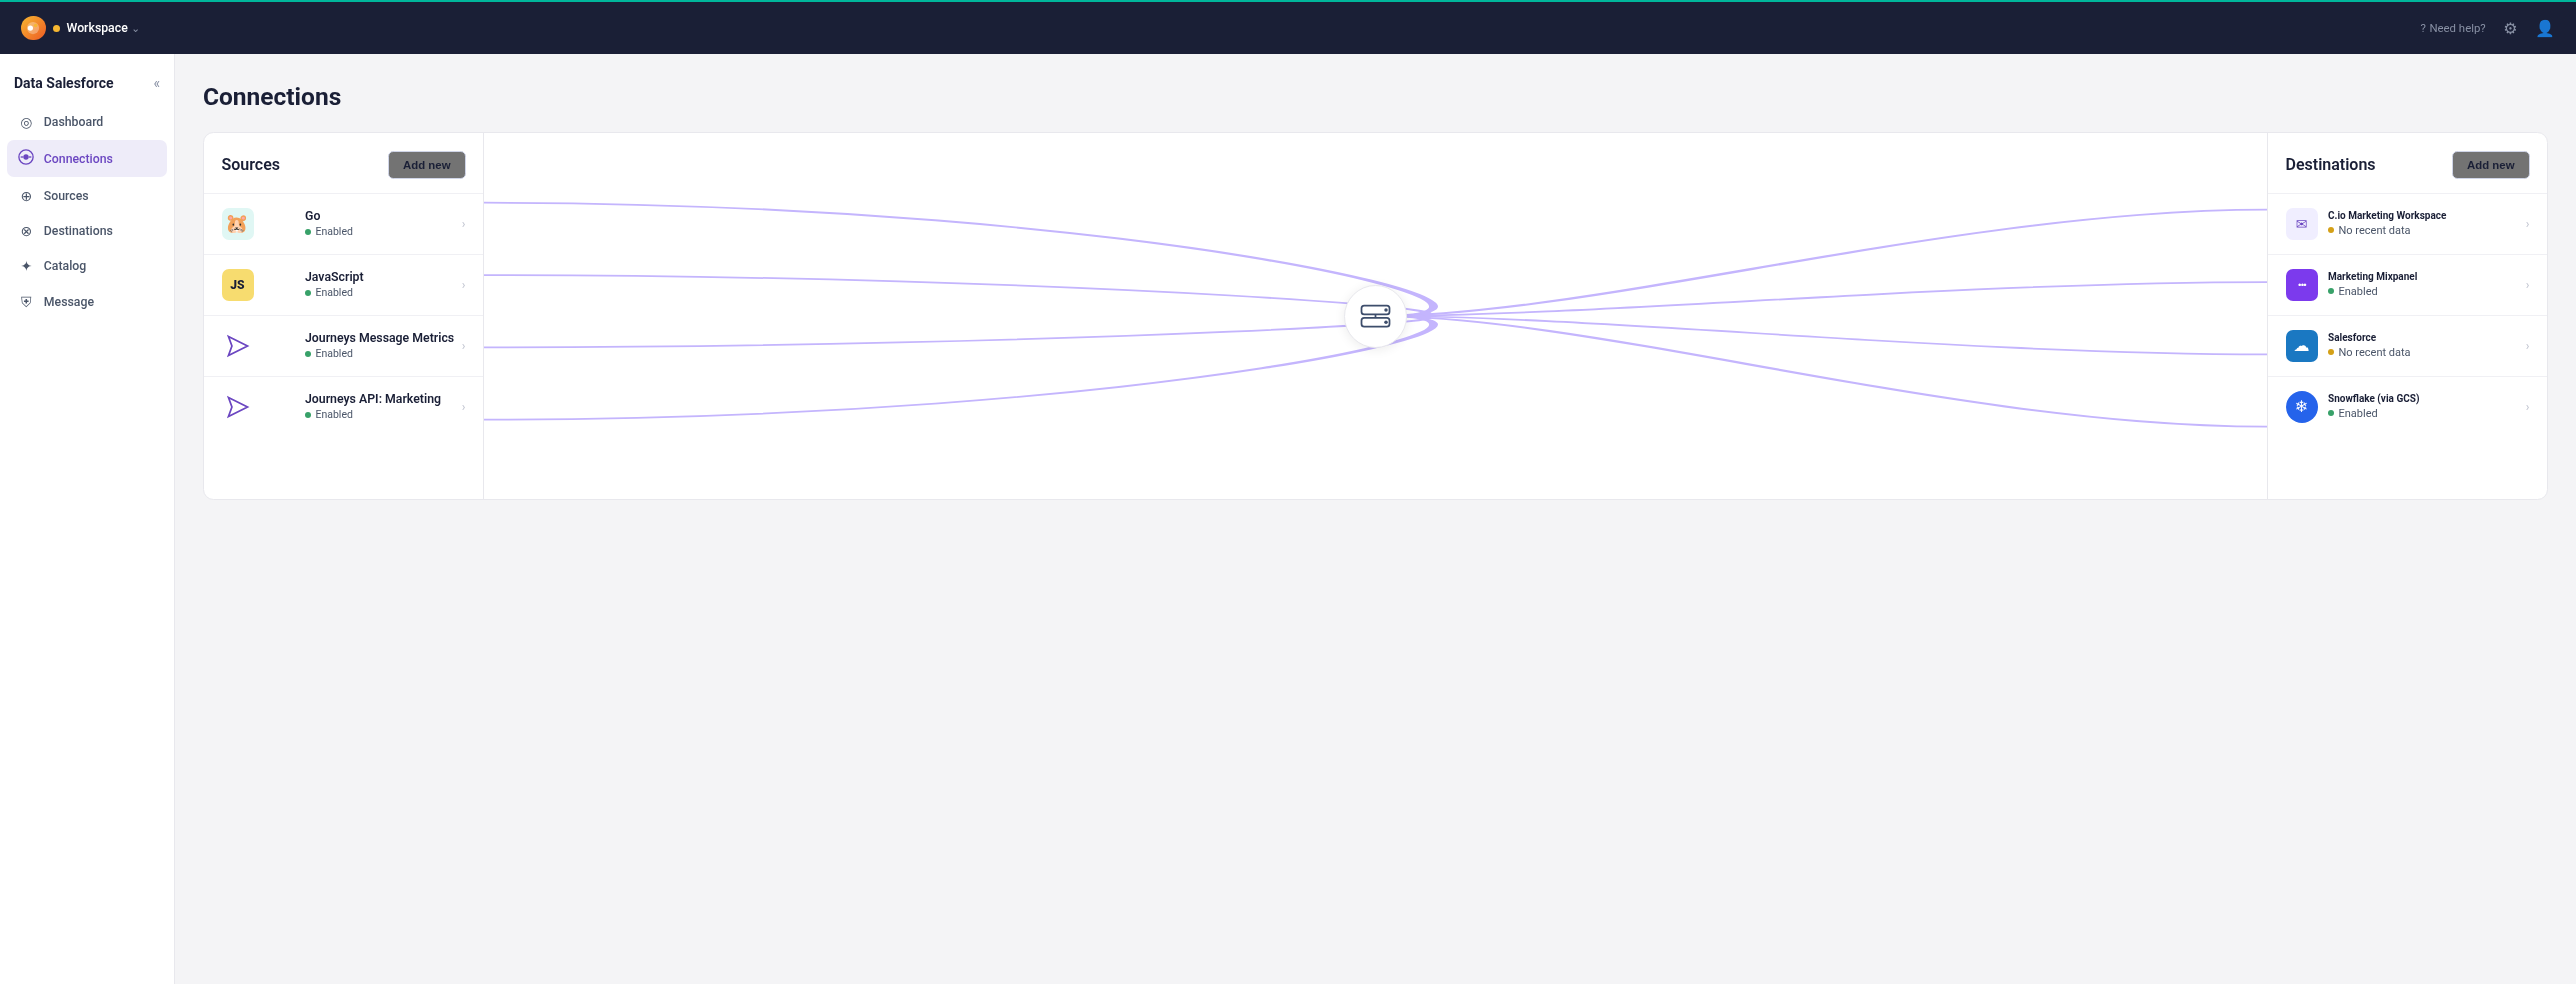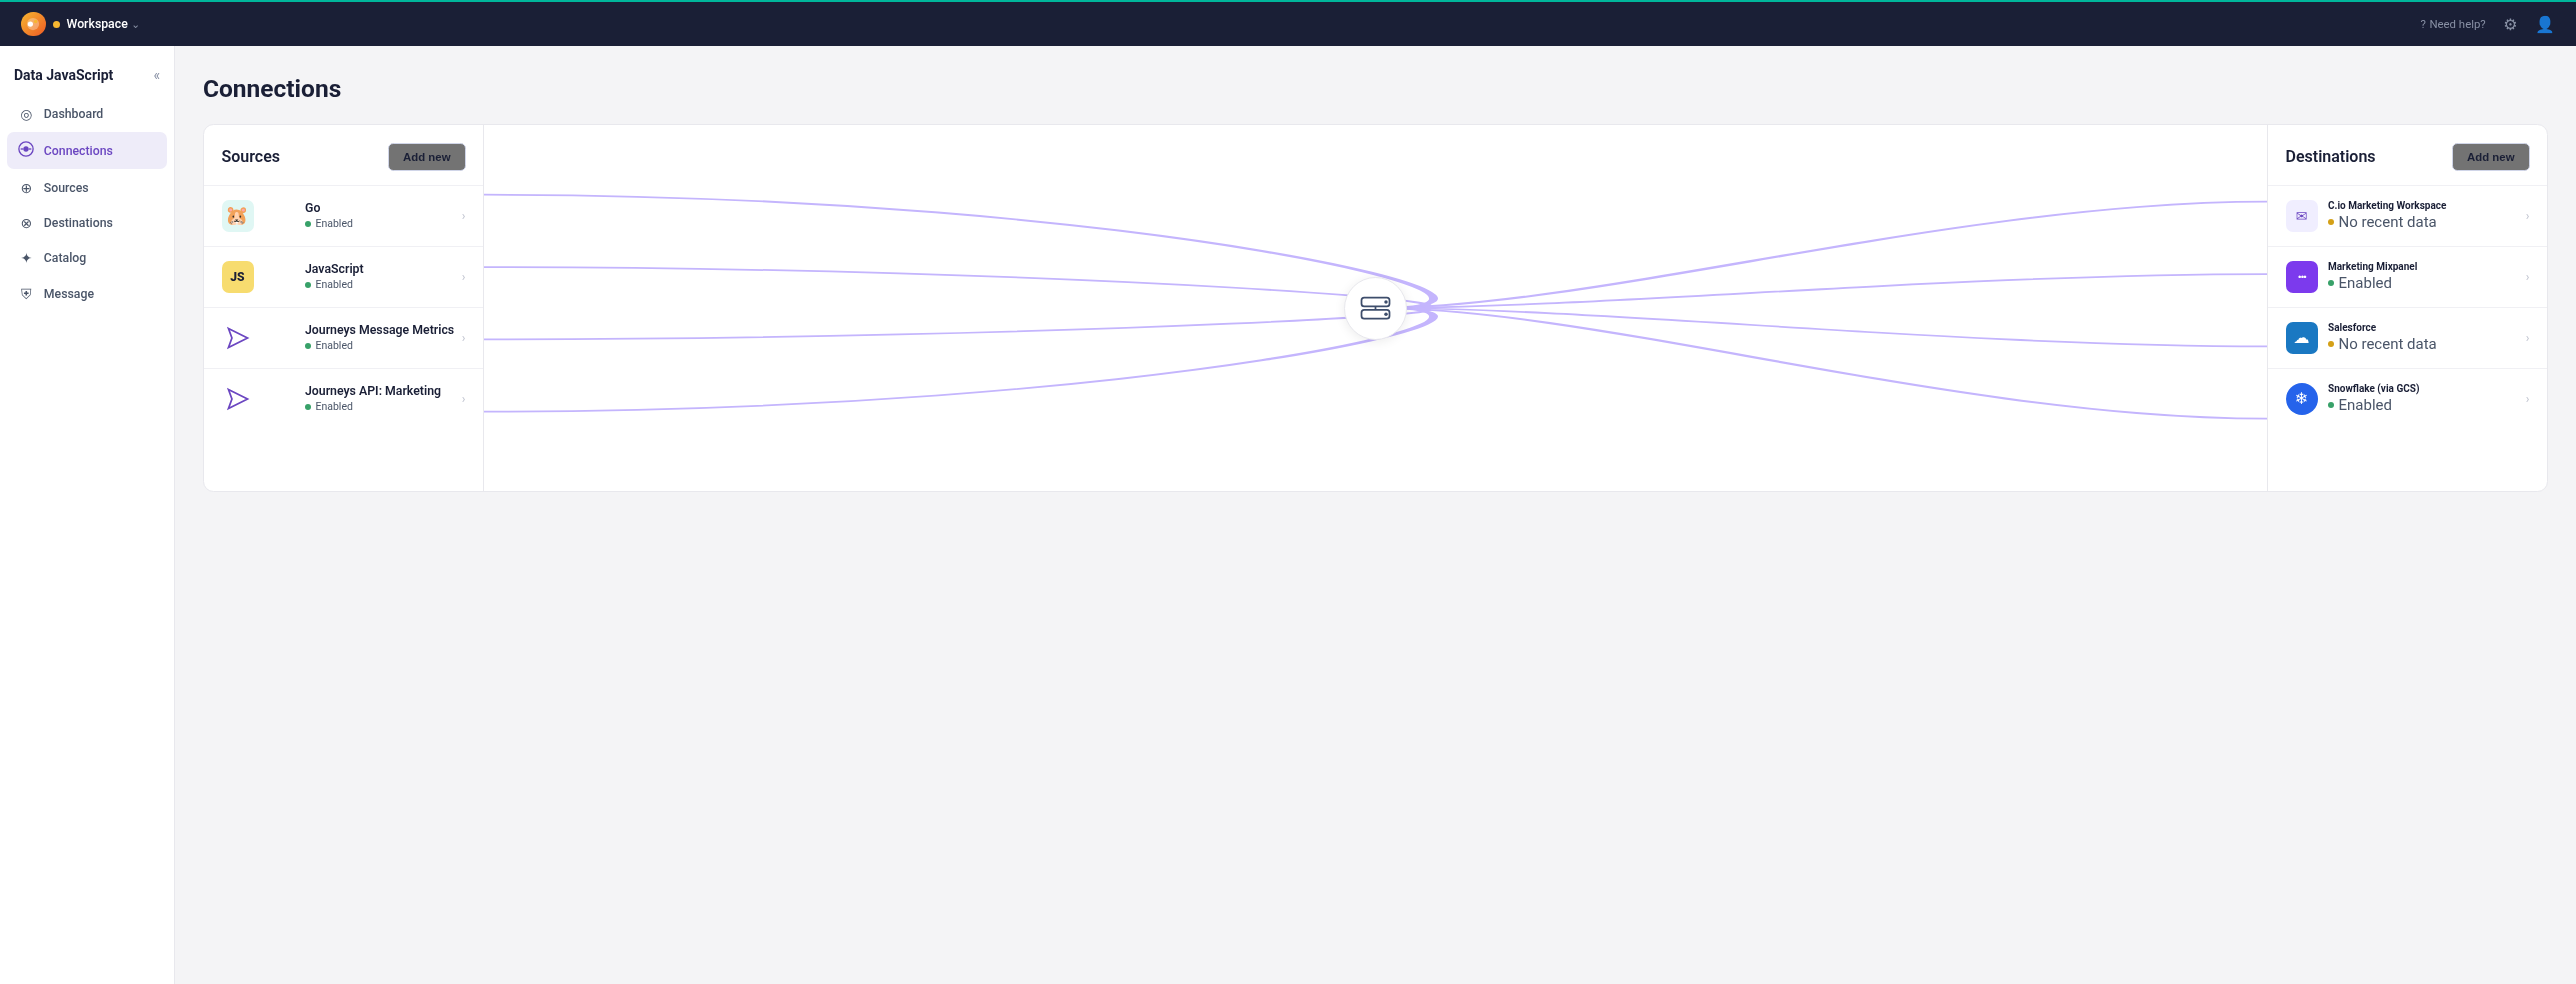--- a/index.html
+++ b/index.html
@@ -1,21 +1,21 @@
 <!DOCTYPE html>
 <html style="font-size:14px"><head>
   <meta charset="utf-8">
   <style>
     * { box-sizing: border-box; margin: 0; padding: 0; }
     body { font-family: -apple-system, BlinkMacSystemFont, 'Segoe UI', Roboto, sans-serif; background: #f4f4f6; display: flex; flex-direction: column; height: 100vh; overflow: hidden; }
 
     
     .top-nav {
       background: #1a1f36;
-      height: 46px;
+      height: 54px;
       display: flex;
       align-items: center;
       justify-content: space-between;
       padding: 0 21px;
       flex-shrink: 0;
       border-top: 2.6px solid #00b69b;
     }
     .top-nav-left { display: flex; align-items: center; gap: 7px; }
     .logo { width: 24.5px; height: 24.5px; border-radius: 50%; background: linear-gradient(135deg, #f7b731, #ee5a24); display: flex; align-items: center; justify-content: center; }
     .workspace-label { color: #fff; font-size: 12.3px; font-weight: 500; display: flex; align-items: center; gap: 3.5px; }
@@ -184,21 +184,21 @@
       border-radius: 7px;
       display: flex;
       align-items: center;
       justify-content: center;
       font-size: 12.3px;
       margin-right: 10.5px;
       flex-shrink: 0;
     }
     .dest-info { flex: 1; }
     .dest-name { font-size: 10px; font-weight: 700; color: #1a1f36; margin-bottom: 2.6px; }
-    .dest-status { display: flex; align-items: center; gap: 4.4px; font-size: 15px; color: #4a5568; }
+    .dest-status { display: flex; align-items: center; gap: 4.4px; font-size: 11px; color: #4a5568; }
 
     
     .icon-go { background: #e0f7f4; }
   </style>
 </head>
 <body>
 
 <nav class="top-nav">
   <div class="top-nav-left">
     <div class="logo">
@@ -221,21 +221,21 @@
     </div>
     <span class="nav-icon">⚙</span>
     <span class="nav-icon">👤</span>
   </div>
 </nav>
 
 <div class="app-layout">
 
   <aside class="sidebar">
     <div class="sidebar-header">
-      <span class="sidebar-title">Data JavaScript</span>
+      <span class="sidebar-title">Data Salesforce</span>
       <span class="collapse-btn">«</span>
     </div>
     <nav class="sidebar-nav">
       <div class="sidebar-item">
         <span class="item-icon">◎</span>
         <span>Dashboard</span>
       </div>
       <div class="sidebar-item active">
         <span class="item-icon">
           <svg width="16" height="16" viewBox="0 0 18 18" fill="none">

